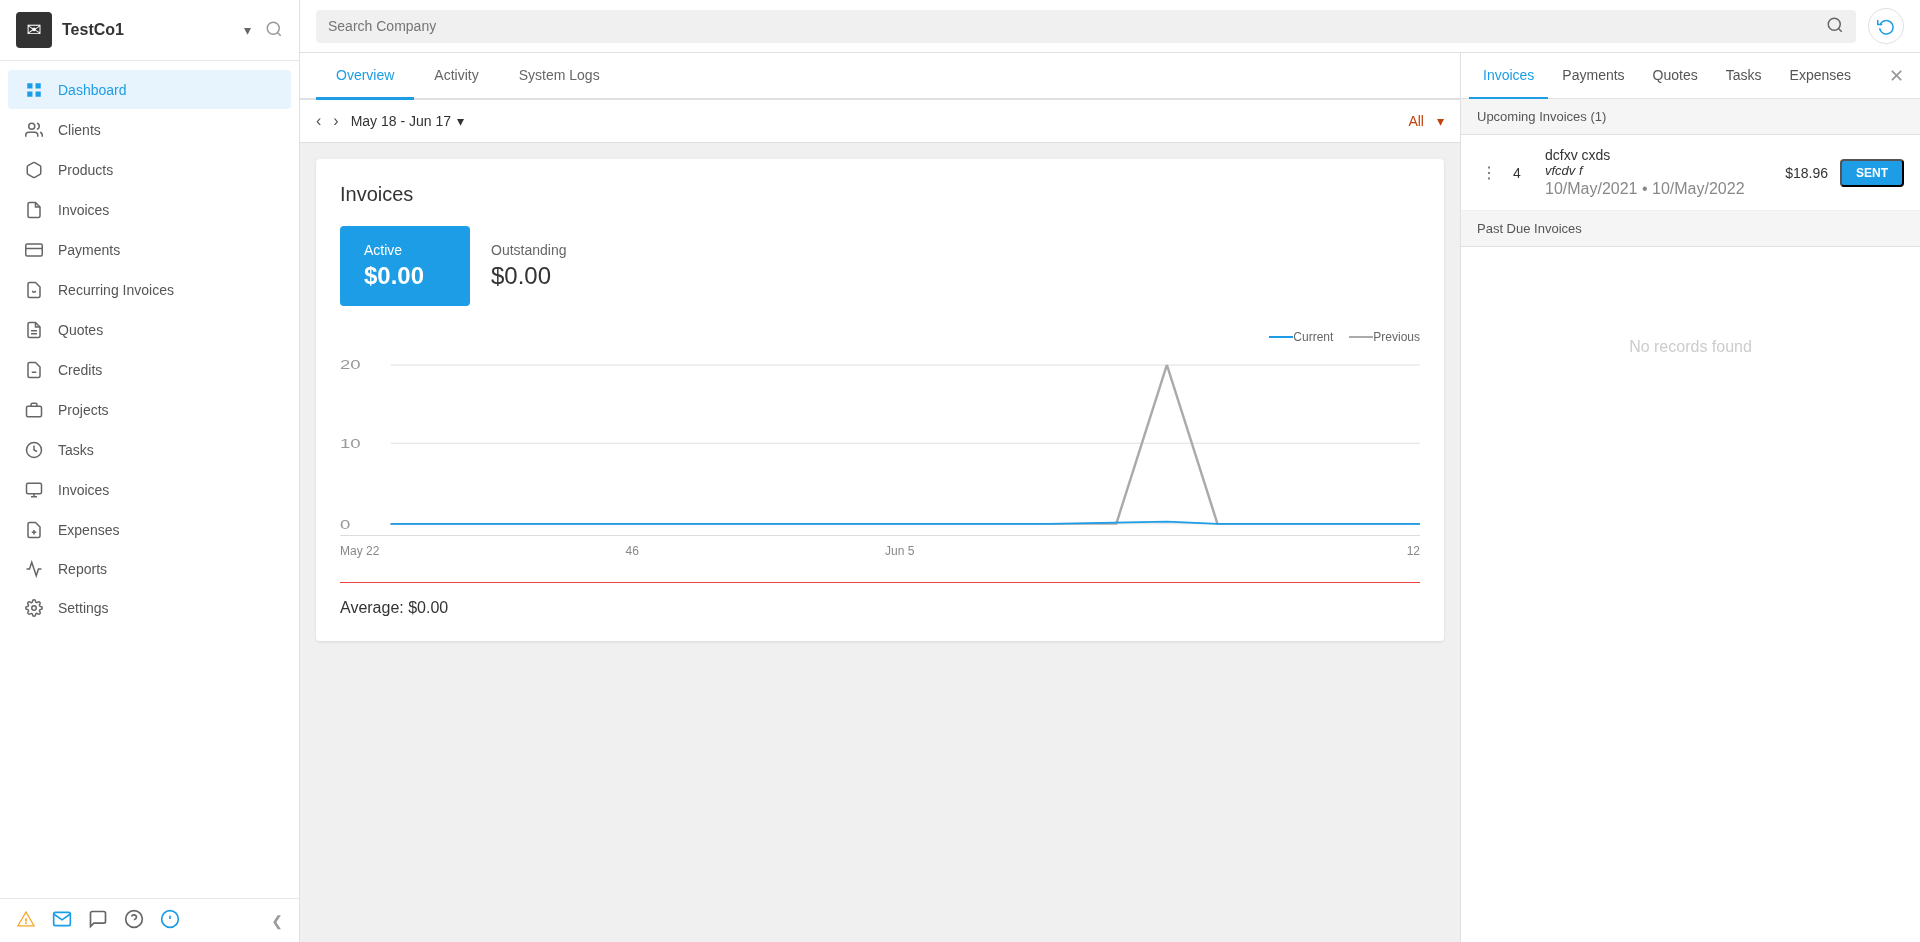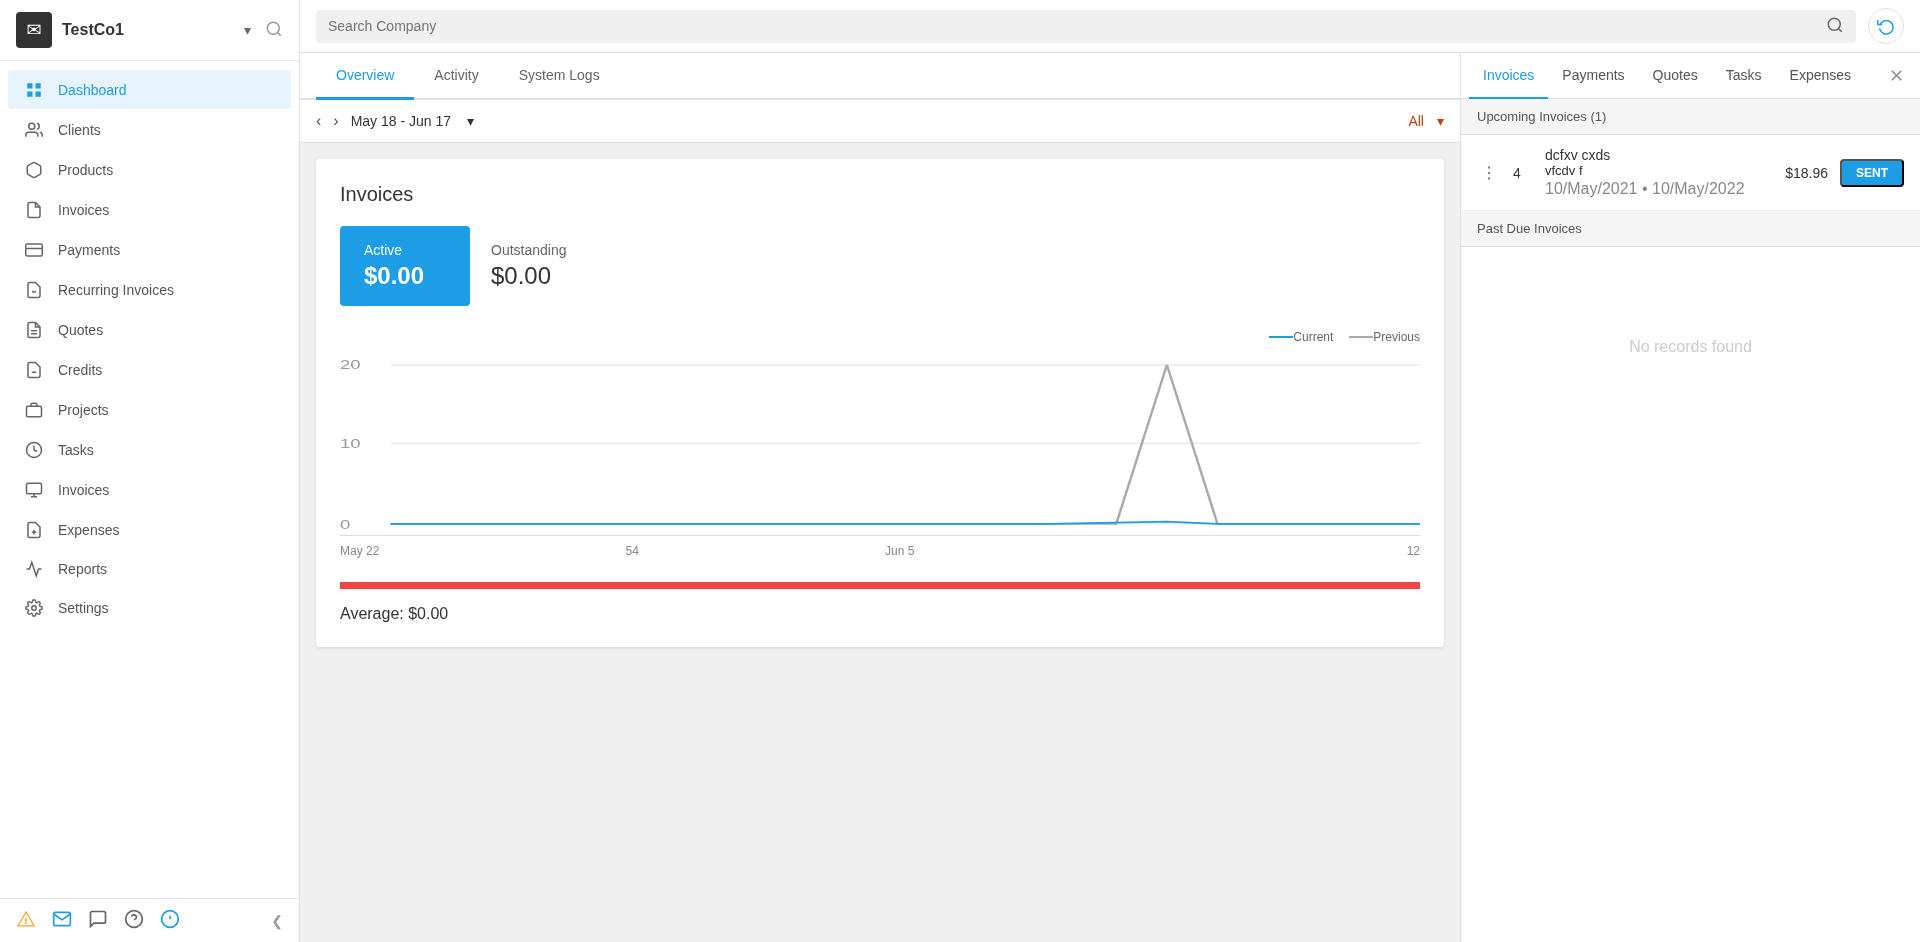--- a/index.html
+++ b/index.html
@@ -112,21 +112,21 @@
       font-size: 14px;
       border-bottom: 3px solid transparent;
       margin-bottom: -2px;
     }
     .tab-item.active {
       color: #1c9de6;
       border-bottom: 3px solid #1c9de6;
     }
     .nav-arrow { color: #555; cursor: pointer; font-size: 16px; }
     .date-range-btn {
-      display: flex; align-items: center; gap: 16px;
+      display: flex; align-items: center; gap: 6px;
       font-size: 14px; color: #333; cursor: pointer;
     }
     .filter-spacer { flex: 1; }
     .all-filter {
       display: flex; align-items: center; gap: 13px;
       font-size: 14px; color: #c2410c; cursor: pointer;
     }
 
     
     .invoice-card {
@@ -175,21 +175,21 @@
     .chart-x-labels {
       display: flex;
       justify-content: space-between;
       padding: 8px 0;
       font-size: 12px;
       color: #888;
     }
 
     .average-text {
       font-size: 16px; color: #333; margin-top: 16px; padding-top: 16px;
-      border-top: 7px solid #ef4444;
+      border-top: 1px solid #ef4444;
     }
 
     
     .right-panel {
       width: 460px;
       background: #fff;
       border-left: 1px solid #e0e0e0;
       display: flex;
       flex-direction: column;
       flex-shrink: 0;
@@ -650,21 +650,21 @@
             <line x1="30" y1="150" x2="640" y2="150" stroke="#e0e0e0" stroke-width="1"></line>
 
             <polyline points="30,150 120,150 200,150 280,150 360,150 420,150 460,150 490,8 520,150 580,150 640,150" fill="none" stroke="#aaa" stroke-width="1.5"></polyline>
 
             <polyline points="30,150 120,150 200,150 280,150 360,150 420,150 490,148 520,150 580,150 640,150" fill="none" stroke="#1c9de6" stroke-width="1.5"></polyline>
           </svg>
         </div>
 
         <div class="chart-x-labels">
           <span>May 22</span>
-          <span>54</span>
+          <span>46</span>
           <span>Jun 5</span>
           <span></span>
           <span>12</span>
         </div>
 
         <div class="average-text">Average: $0.00</div>
       </div>
 
     </div>
 
@@ -680,21 +680,21 @@
 
       <div class="section-header">
         <span>Upcoming Invoices (1)</span>
       </div>
 
       <div class="invoice-row">
         <span class="invoice-menu-btn">⋮</span>
         <span class="invoice-number">4</span>
         <div class="invoice-details">
           <div class="invoice-name">dcfxv cxds</div>
-          <div class="invoice-name" style="font-weight:normal; font-size:13px;">vfcdv f</div>
+          <div class="invoice-name" style="font-weight:normal; font-size:13px;font-style:italic;">vfcdv f</div>
           <div class="invoice-dates">
             <span>10/May/2021</span>
             <span> • </span>
             <span>10/May/2022</span>
           </div>
         </div>
         <span class="invoice-amount">$18.96</span>
         <button class="sent-badge">SENT</button>
       </div>
 

